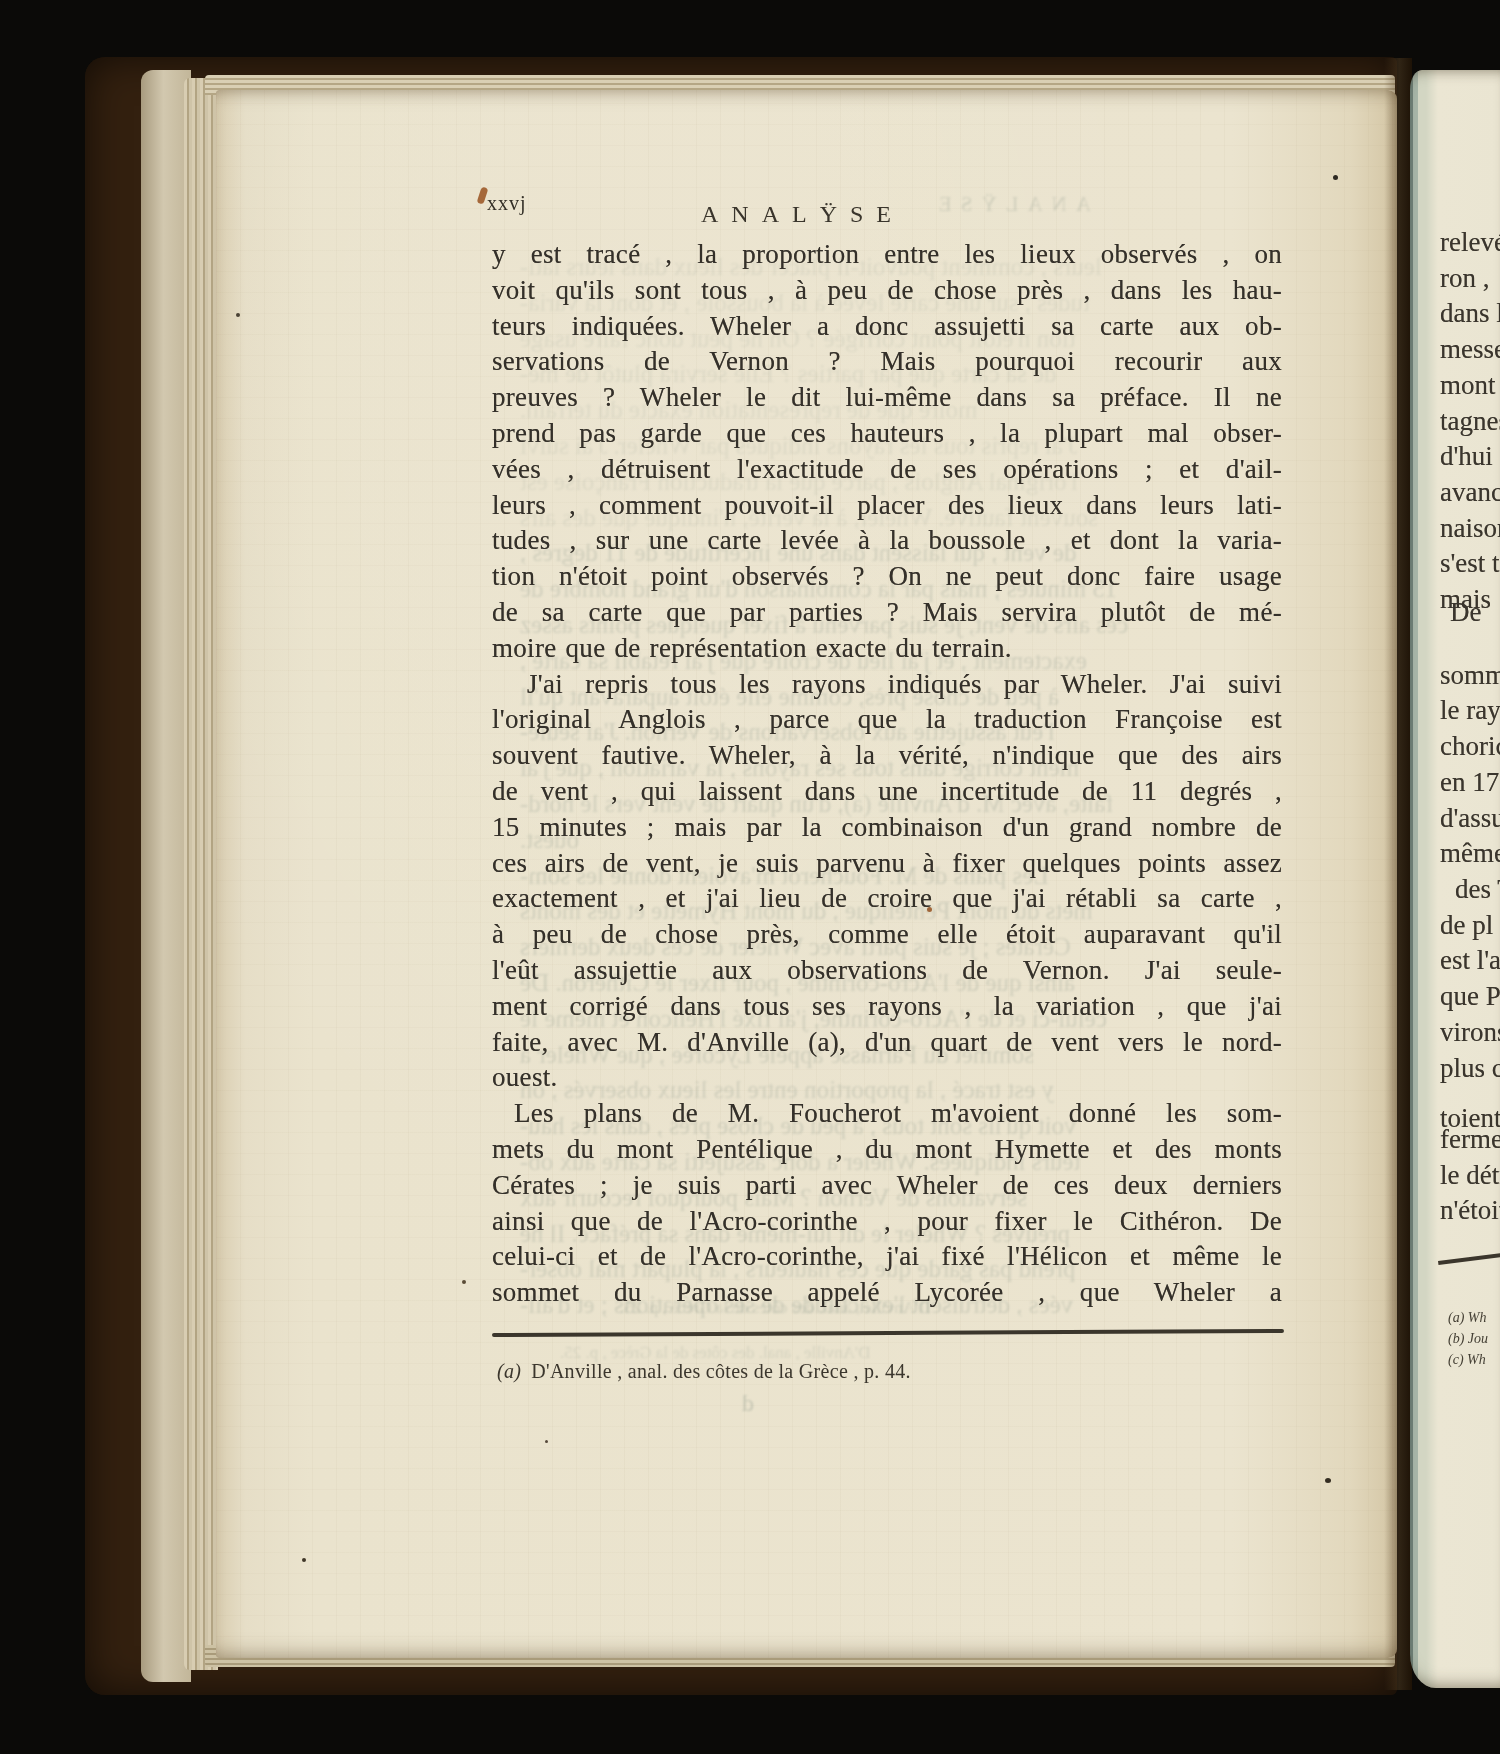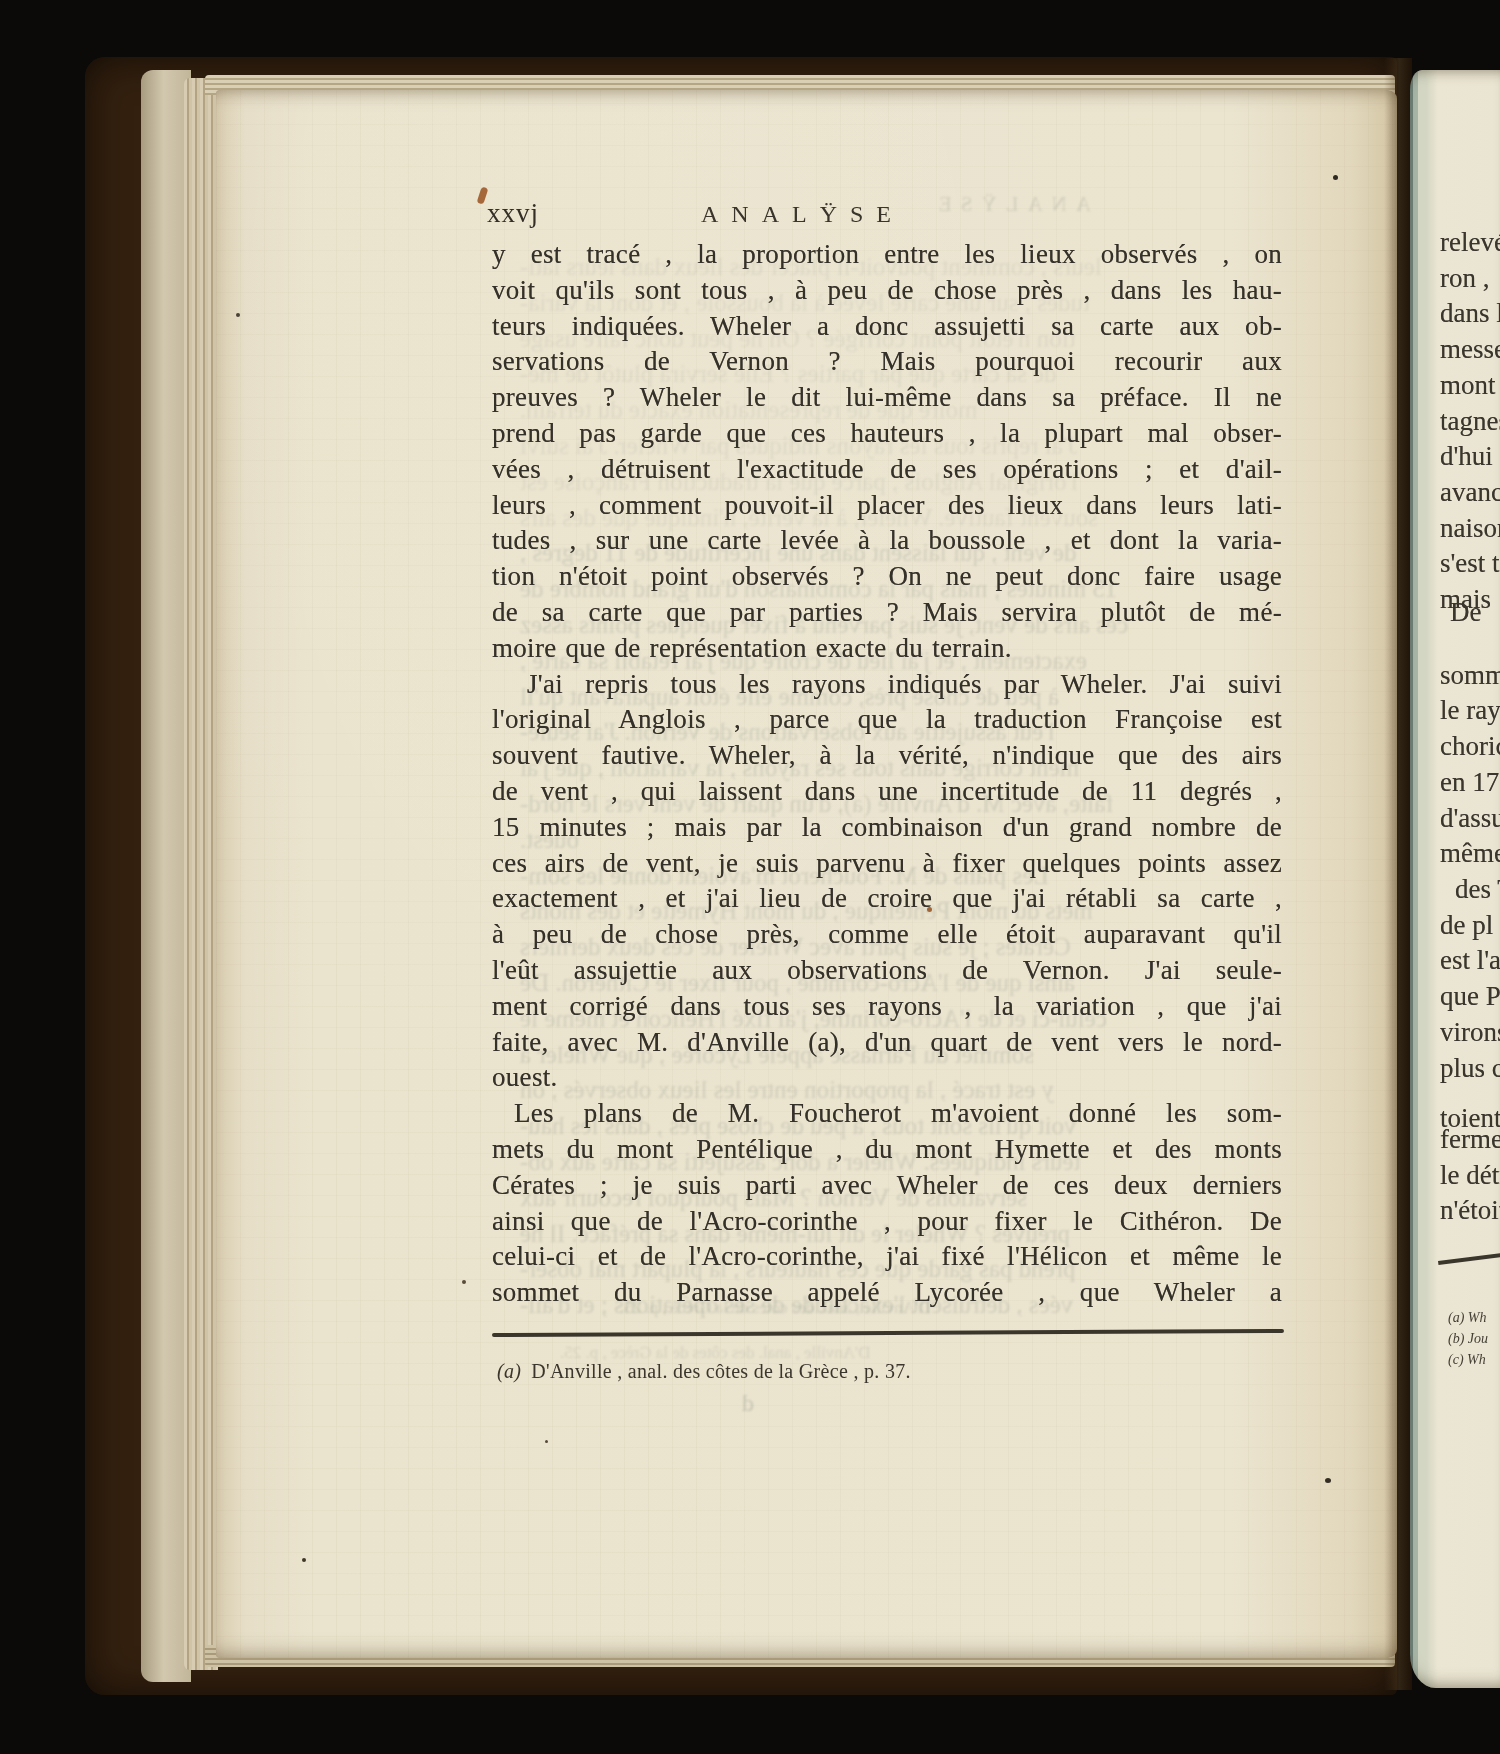--- a/index.html
+++ b/index.html
@@ -35,21 +35,21 @@
                linear-gradient(90deg,#d9cdb0 0%,#e6dec7 2.5%,#eae3cd 8%,#ebe4cf 86%,#e2d8bd 96%,#d3c5a4 100%);
              box-shadow:inset 0 14px 18px -14px rgba(90,70,40,.55), inset 0 -16px 20px -14px rgba(90,70,40,.5);}
   .gutter{position:absolute;left:1384px;top:58px;width:28px;height:1632px;
           background:linear-gradient(90deg, rgba(70,50,28,0) 0%, rgba(84,62,34,.5) 55%, #1d1206 100%);}
   .right-page{position:absolute;left:1410px;top:70px;width:90px;height:1618px;
               border-radius:12px 0 0 26px / 20px 0 0 34px;
               background:linear-gradient(90deg,#6e7f76 0 3px,#a7b5a7 3px 8px,#d3d6c3 8px 16px,#ebe6d3 28px,#eae5d2 100%);
               box-shadow:inset 0 12px 14px -12px rgba(70,60,40,.6), inset 0 -14px 16px -12px rgba(70,60,40,.55);}
   
   .ink{color:#332f27;}
-  .header-label{position:absolute;left:487px;top:198px;font-size:27px;letter-spacing:1px;}
+  .header-label{position:absolute;left:487px;top:192px;font-size:20px;letter-spacing:1px;}
   .header-title{position:absolute;left:701px;top:201px;font-size:24px;letter-spacing:13px;color:#3a352c;}
   .text-block{position:absolute;left:492px;top:237px;width:790px;}
   .line{height:35.8px;line-height:35.8px;font-size:27px;letter-spacing:.3px;word-spacing:2px;
         text-align:justify;text-align-last:justify;white-space:nowrap;color:#34302a;
         text-shadow:0 0 .4px rgba(45,40,30,.55);}
   .line.no-just{text-align-last:left;}
   .foot-rule{position:absolute;left:492px;top:1331px;width:792px;height:4px;background:#3b362c;
              transform:rotate(-.3deg);border-radius:2px;}
   .footnote{position:absolute;left:497px;top:1360px;font-size:20px;color:#3b362d;letter-spacing:.3px;}
   .footnote .mk{font-style:italic;margin-right:10px;}
@@ -145,21 +145,21 @@
       <div class="line" style="padding-left: 22px;">Les plans de M. Foucherot m'avoient donné les som-</div>
       <div class="line">mets du mont Pentélique , du mont Hymette et des monts</div>
       <div class="line">Cérates ; je suis parti avec Wheler de ces deux derniers</div>
       <div class="line">ainsi que de l'Acro-corinthe , pour fixer le Cithéron. De</div>
       <div class="line">celui-ci et de l'Acro-corinthe, j'ai fixé l'Hélicon et même le</div>
       <div class="line">sommet du Parnasse appelé Lycorée , que Wheler a</div>
     </div>
 
   <div class="foot-rule"></div>
   <div class="footnote">
-    <span class="mk">(a)</span><span>D'Anville , anal. des côtes de la Grèce , p. 37.</span>
+    <span class="mk">(a)</span><span>D'Anville , anal. des côtes de la Grèce , p. 44.</span>
   </div>
 
   <div id="rp-lines">
       <div class="rp-line" style="top: 227px;">relevé</div>
       <div class="rp-line" style="top: 262.72px;">ron ,</div>
       <div class="rp-line" style="top: 298.44px;">dans l</div>
       <div class="rp-line" style="top: 334.16px;">messe</div>
       <div class="rp-line" style="top: 369.88px;">mont</div>
       <div class="rp-line" style="top: 405.6px;">tagnes</div>
       <div class="rp-line" style="top: 441.32px;">d'hui</div>

